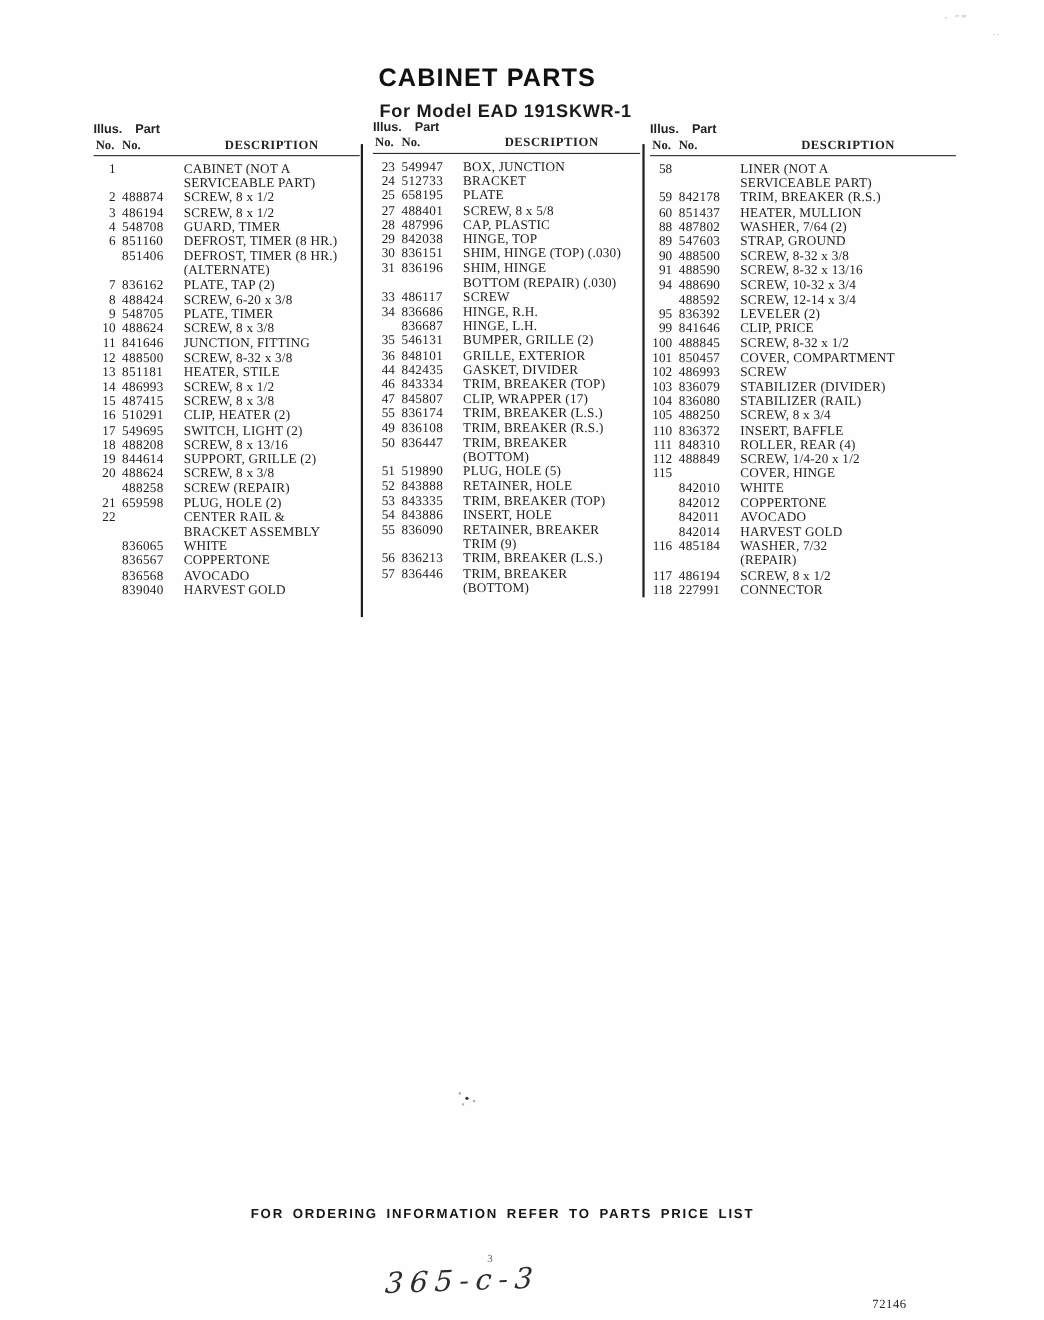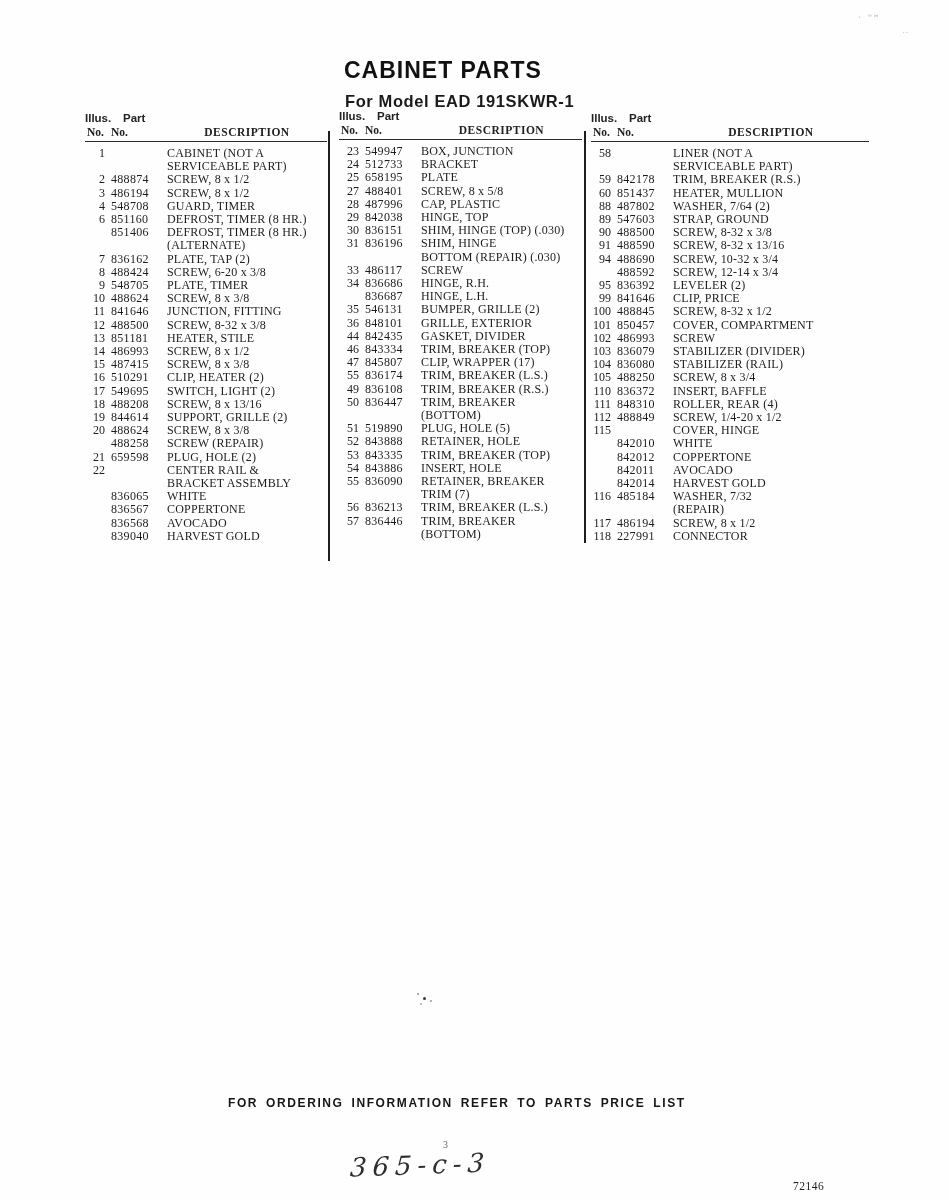--- a/index.html
+++ b/index.html
@@ -381,21 +381,21 @@
         </div>
         <div class="row">
           <span class="c-no">54</span>
           <span class="c-part">843886</span>
           <span class="c-desc">INSERT, HOLE</span>
         </div>
         <div class="row">
           <span class="c-no">55</span>
           <span class="c-part">836090</span>
           <span class="c-desc">RETAINER, BREAKER
-TRIM (7)</span>
+TRIM (9)</span>
         </div>
         <div class="row">
           <span class="c-no">56</span>
           <span class="c-part">836213</span>
           <span class="c-desc">TRIM, BREAKER (L.S.)</span>
         </div>
         <div class="row">
           <span class="c-no">57</span>
           <span class="c-part">836446</span>
           <span class="c-desc">TRIM, BREAKER

